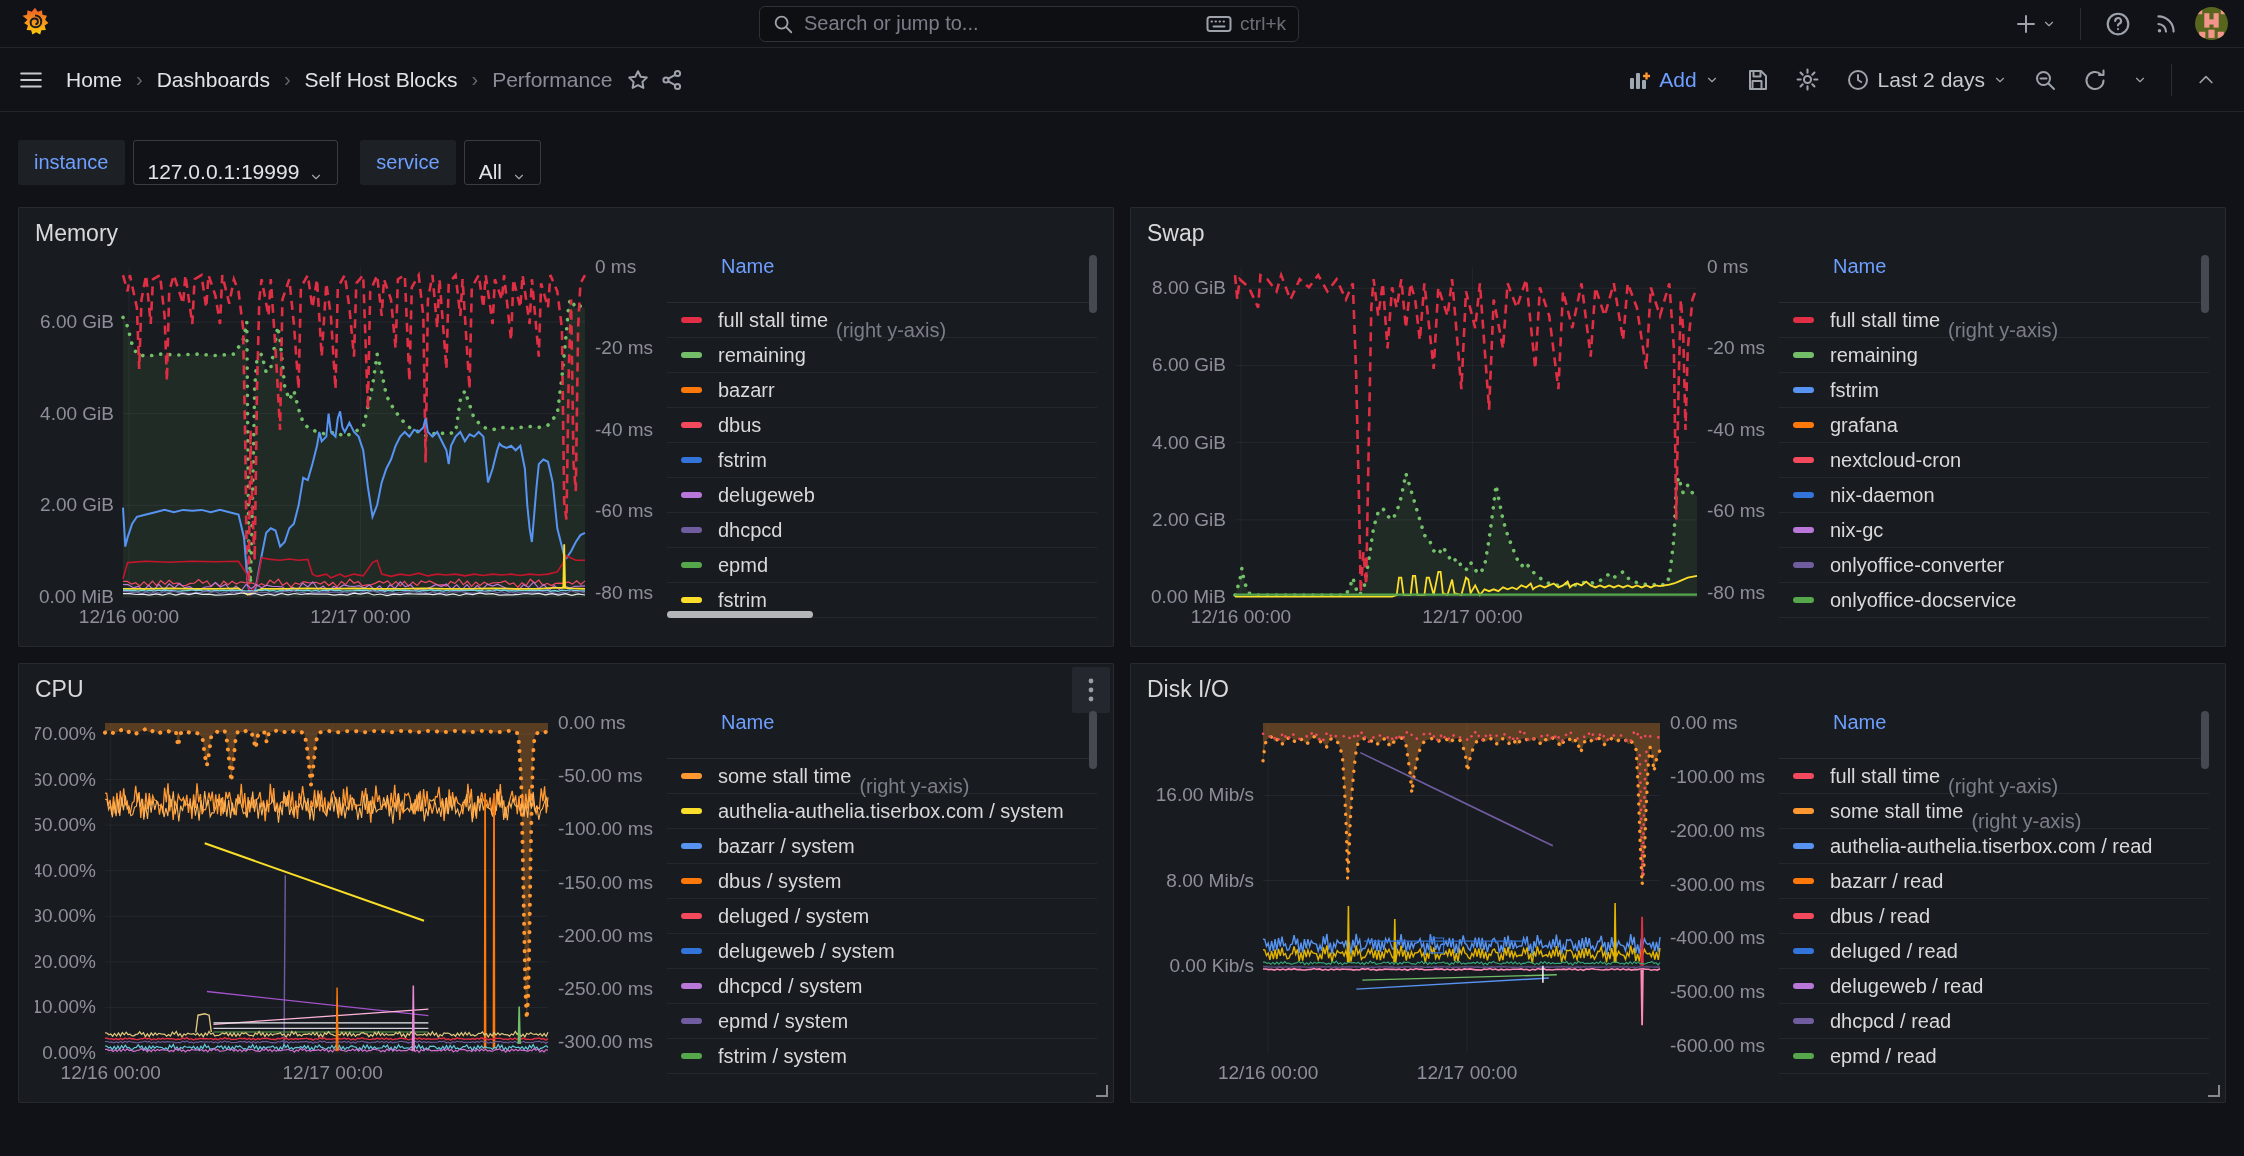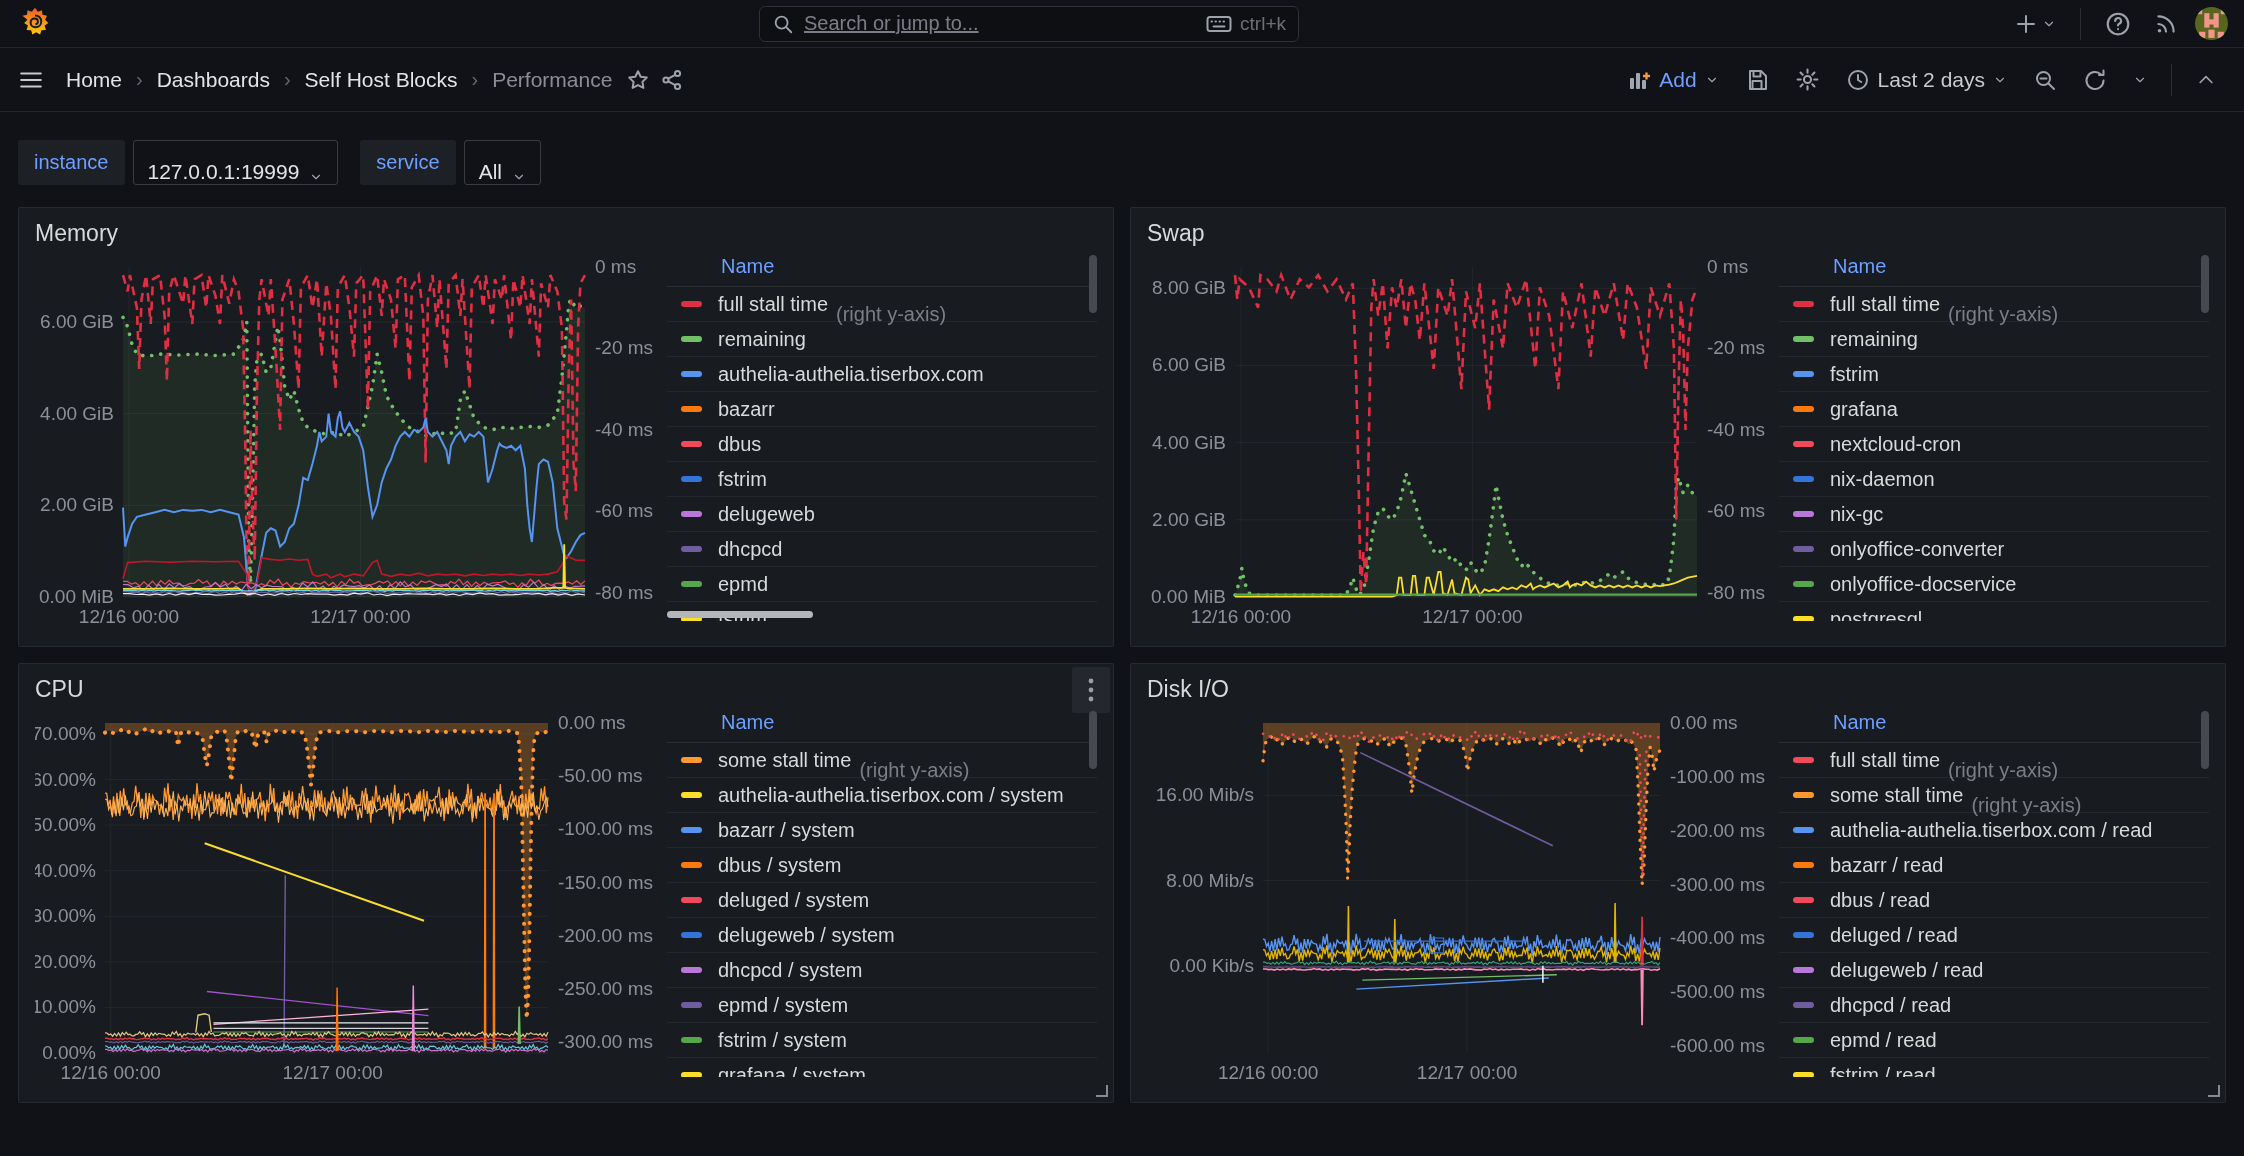--- a/index.html
+++ b/index.html
@@ -6,21 +6,21 @@
   html,body { width:2244px; height:1156px; overflow:hidden; }
   body { background:#111217; font-family:"Liberation Sans", sans-serif; color:#ccccdc; }
   .icon { display:inline-flex; align-items:center; justify-content:center; color:#9da2ab; }
   svg.ic { stroke:currentColor; fill:none; stroke-width:2; stroke-linecap:round; stroke-linejoin:round; }
 
   
   .topnav { height:48px; display:flex; align-items:center; padding:0 16px; border-bottom:1px solid rgba(204,204,220,0.10); background:#111217; }
   .logo { width:30px; height:34px; margin-left:4px; }
   .topnav-center { flex:1; display:flex; justify-content:center; }
   .searchbox { width:540px; height:36px; background:#0e0f13; border:1px solid #2e3136; border-radius:6px; display:flex; align-items:center; padding:0 12px; color:rgba(204,204,220,0.58); font-size:20px; cursor:text; }
-  .searchbox .ph { flex:1; margin-left:10px;text-decoration:underline; }
+  .searchbox .ph { flex:1; margin-left:10px; }
   .shortcut { display:flex; align-items:center; gap:8px; color:rgba(204,204,220,0.50); font-size:19px; }
   .topnav-right { display:flex; align-items:center; gap:10px; }
   .tn-btn { display:flex; align-items:center; gap:4px; padding:6px; cursor:pointer; color:#aeb1b7; }
   .vdiv { width:1px; height:32px; background:rgba(204,204,220,0.14); margin:0 8px; }
   .avatar { width:33px; height:33px; border-radius:50%; overflow:hidden; cursor:pointer; }
 
   
   .toolbar { height:64px; display:flex; align-items:center; padding:0 18px; border-bottom:1px solid rgba(204,204,220,0.10); background:#111217; }
   .burger { margin-right:22px; cursor:pointer; color:#c7c9ce; }
   .crumbs { display:flex; align-items:center; gap:14px; font-size:21px; }
@@ -43,21 +43,21 @@
   .section-header { display:flex; align-items:center; gap:8px; margin:24px 0 0 2px; cursor:pointer; }
   .section-title { font-size:23px; font-weight:600; color:#e3e4e8; }
 
   
   .dash-grid { display:grid; grid-template-columns:1fr 1fr; gap:16px; margin-top:22px; }
   .panel { position:relative; height:440px; background:#181b1f; border:1px solid rgba(204,204,220,0.09); border-radius:2px; padding:12px 16px 8px 16px; overflow:hidden; }
   .panel-title { font-size:23px; font-weight:500; color:#d8d9da; cursor:pointer; }
   .panel-body { display:flex; margin-top:6px; }
   .chart-wrap { width:620px; flex:0 0 620px; }
   .legend { flex:1; margin-left:12px; height:368px; overflow:hidden; position:relative; }
-  .legend-header { font-size:20px; font-weight:500; color:#6e9fff; padding:2px 0 8px 54px; border-bottom:1px solid rgba(204,204,220,0.10); cursor:pointer; }
+  .legend-header { font-size:20px; font-weight:500; color:#6e9fff; padding:2px 0 24px 54px; border-bottom:1px solid rgba(204,204,220,0.10); cursor:pointer; }
   .legend-row { display:flex; align-items:center; height:35px; border-bottom:1px solid rgba(204,204,220,0.07); cursor:pointer; }
   .swatch { width:21px; height:6px; border-radius:3px; margin:0 16px 0 14px; flex:0 0 21px; }
   .legend-label { font-size:20px; color:#d8d9da; white-space:nowrap; }
   .legend-note { font-size:20px; color:rgba(204,204,220,0.55); margin-left:8px; white-space:nowrap;margin-top:20px; }
   .vthumb { position:absolute; top:2px; right:0; width:8px; height:58px; border-radius:4px; background:#46494f; cursor:pointer; }
   .hthumb { position:absolute; bottom:3px; left:0; width:146px; height:7px; border-radius:4px; background:#b4b6b9; cursor:pointer; }
   .kebab { position:absolute; top:3px; right:3px; width:38px; height:46px; background:#24272d; border-radius:2px; display:flex; align-items:center; justify-content:center; cursor:pointer; color:#9a9da3; }
   .resize-corner { position:absolute; right:5px; bottom:5px; width:12px; height:12px; border-right:2px solid #87898f; border-bottom:2px solid #87898f; cursor:nwse-resize; }
   .chart-svg text { font-family:"Liberation Sans", sans-serif; font-size:19px; fill:rgba(204,204,220,0.65); }
 </style>
@@ -333,24 +333,20 @@
         <div class="legend">
           <div class="legend-header">Name</div>
         <div class="legend-row">
               <span class="swatch" style="background: rgb(224, 47, 68);"></span>
               <span class="legend-label">full stall time</span>
               <span class="legend-note">(right y-axis)</span>
             </div>
             <div class="legend-row">
               <span class="swatch" style="background: rgb(115, 191, 105);"></span>
               <span class="legend-label">remaining</span>
-            </div>
-            <div class="legend-row">
-              <span class="swatch" style="background: rgb(87, 148, 242);"></span>
-              <span class="legend-label">authelia-authelia.tiserbox.com</span>
             </div>
             <div class="legend-row">
               <span class="swatch" style="background: rgb(255, 120, 10);"></span>
               <span class="legend-label">bazarr</span>
             </div>
             <div class="legend-row">
               <span class="swatch" style="background: rgb(242, 73, 92);"></span>
               <span class="legend-label">dbus</span>
             </div>
             <div class="legend-row">

